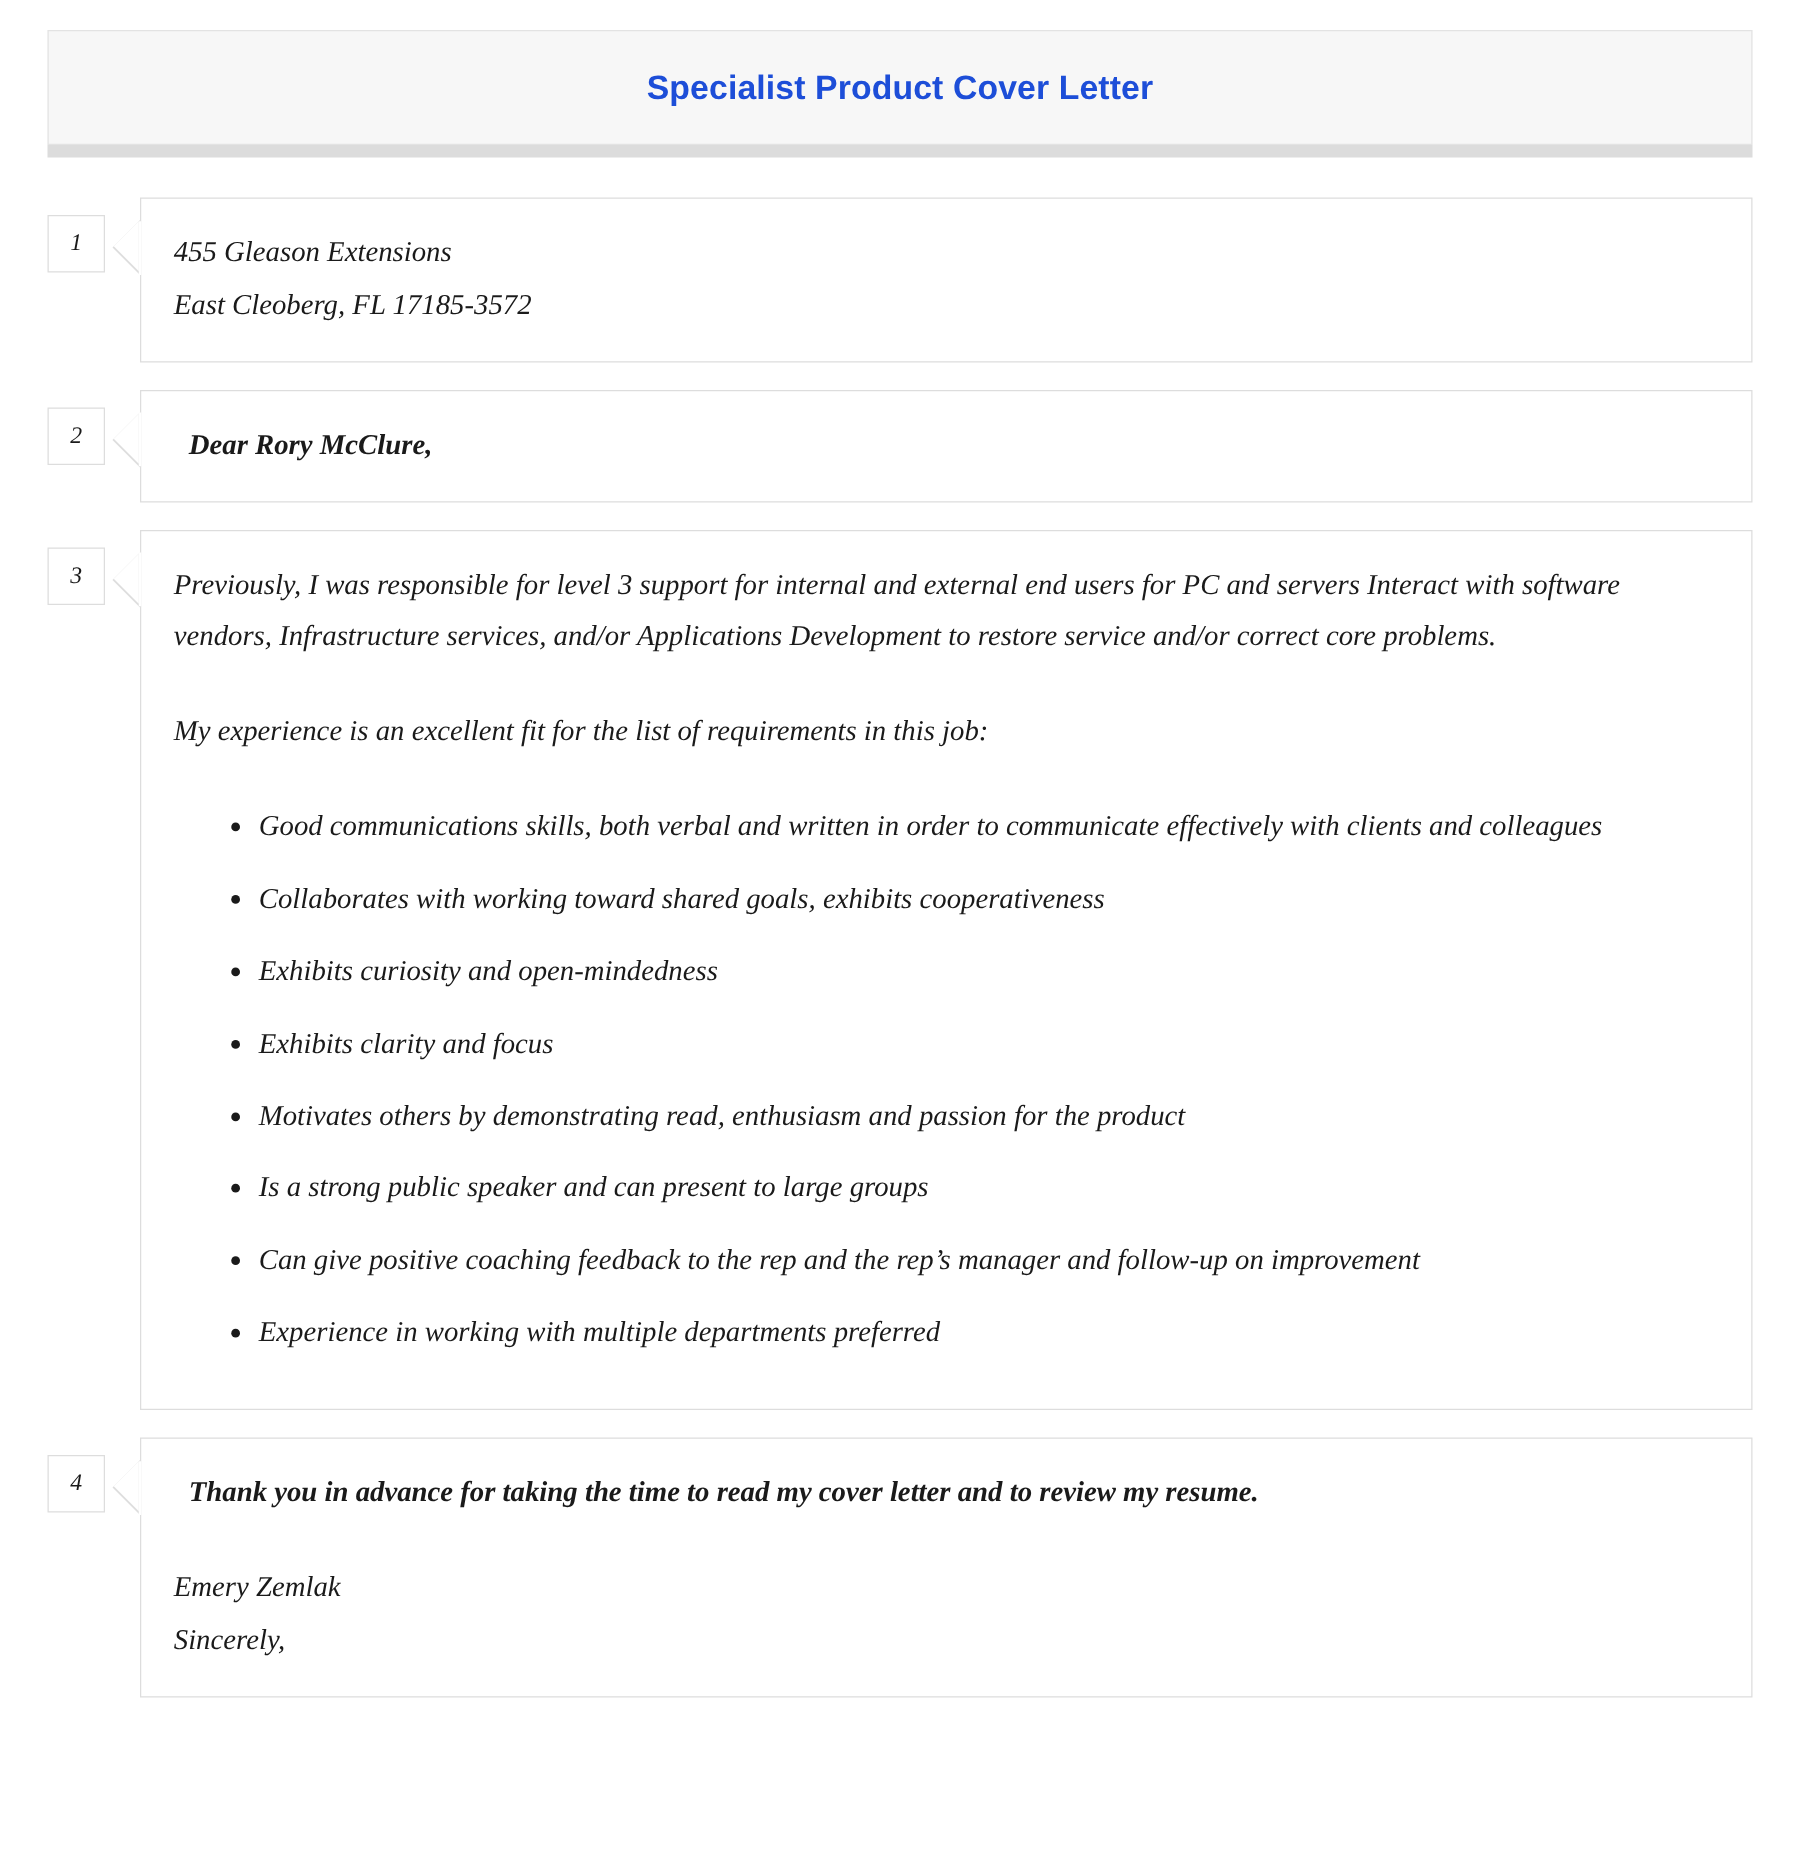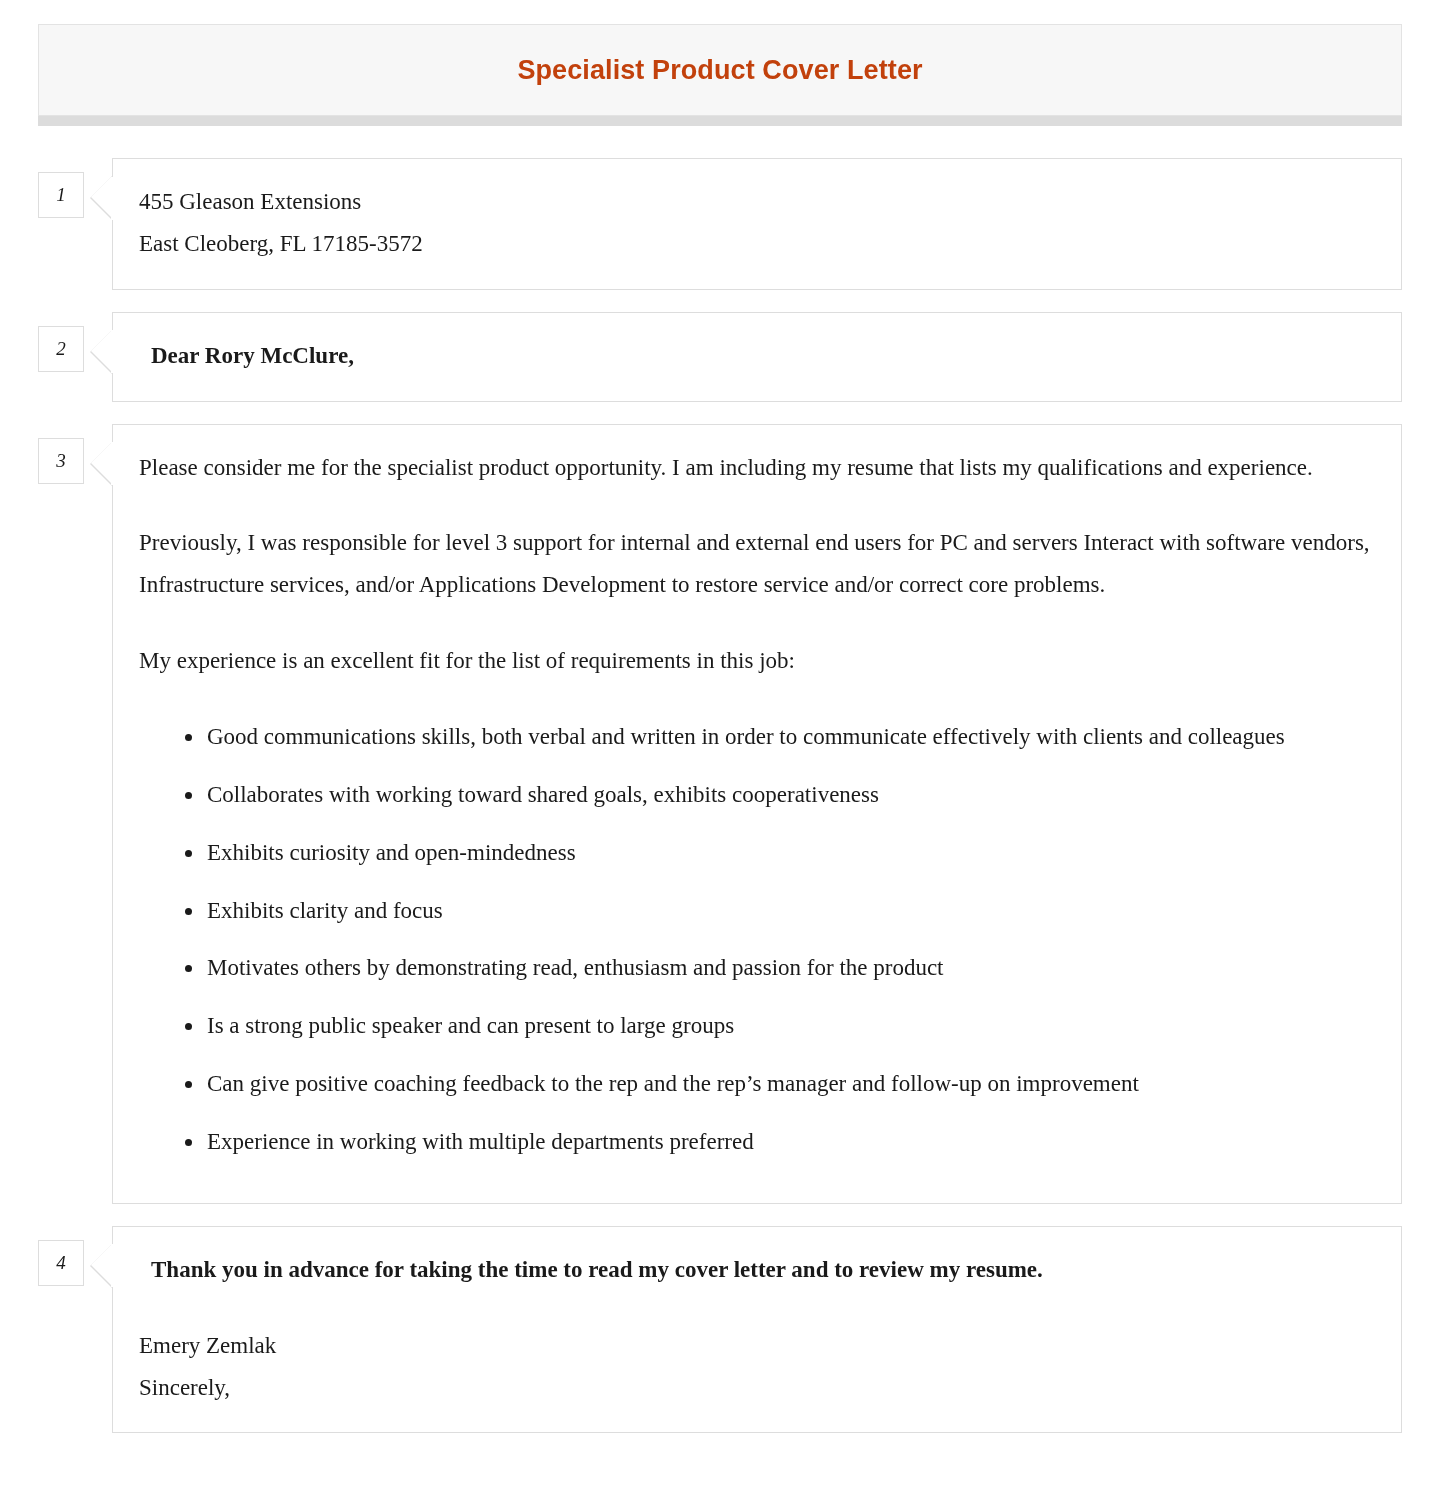--- a/index.html
+++ b/index.html
@@ -31,21 +31,21 @@
     height: 92px;
     display: flex;
     align-items: center;
     justify-content: center;
     box-sizing: border-box;
   }
   .doc-header-title {
     font-family: "Liberation Sans", "DejaVu Sans", sans-serif;
     font-weight: bold;
     font-size: 27px;
-    color: #c2410c;
+    color: #1d4ed8;
     letter-spacing: 0.1px;
   }
   .doc-header-bar {
     height: 10px;
     background: #dcdcdc;
     margin: 0 38px;
   }
 
   
   .blocks {
@@ -74,20 +74,21 @@
     font-size: 19px;
     color: #1a1a1a;
     box-sizing: border-box;
     margin-top: 14px;
   }
 
   .block-body-wrap {
     position: relative;
     flex: 1;
     margin-left: 28px;
+    font-style: italic;
   }
 
   .block-body {
     border: 1px solid #dddddd;
     background: #ffffff;
     padding: 22px 26px 24px 26px;
     box-sizing: border-box;
     font-size: 23px;
     line-height: 1.82;
     color: #1a1a1a;
@@ -194,21 +195,20 @@
 
     <div class="block">
       <div class="block-badge">3</div>
       <div class="block-body-wrap">
         <div class="notch">
           <span class="tri-outer"></span>
           <span class="tri-inner"></span>
           <span class="mask"></span>
         </div>
         <div class="block-body">
-          <p class="para">Please consider me for the specialist product opportunity. I am including my resume that lists my qualifications and experience.</p>
           <p class="para">Previously, I was responsible for level 3 support for internal and external end users for PC and servers Interact with software vendors, Infrastructure services, and/or Applications Development to restore service and/or correct core problems.</p>
           <p class="para">My experience is an excellent fit for the list of requirements in this job:</p>
           <ul class="bullets">
             <li>Good communications skills, both verbal and written in order to communicate effectively with clients and colleagues</li>
             <li>Collaborates with working toward shared goals, exhibits cooperativeness</li>
             <li>Exhibits curiosity and open-mindedness</li>
             <li>Exhibits clarity and focus</li>
             <li>Motivates others by demonstrating read, enthusiasm and passion for the product</li>
             <li>Is a strong public speaker and can present to large groups</li>
             <li>Can give positive coaching feedback to the rep and the rep’s manager and follow-up on improvement</li>

